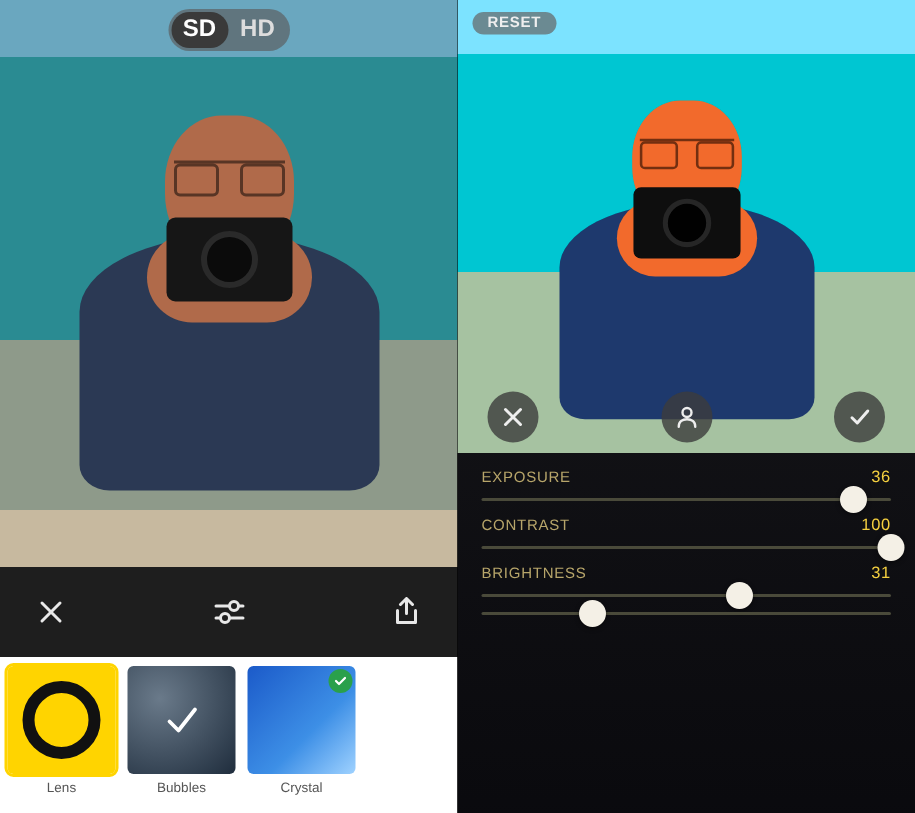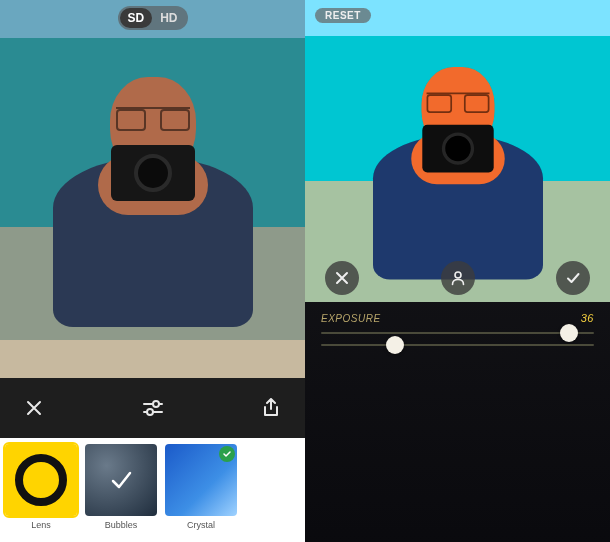--- a/index.html
+++ b/index.html
@@ -23,21 +23,21 @@
   .quality-toggle {
     position: absolute;
     top: 6px; left: 50%;
     transform: translateX(-50%);
     display: flex;
     align-items: center;
     background: rgba(90,90,90,0.65);
     border-radius: 14px;
     padding: 2px;
     z-index: 5;
-    font-size: 12px;
+    font-size: 16px;
     font-weight: 600;
     color: #ddd;
   }
   .quality-opt {
     padding: 3px 8px;
     border-radius: 12px;
   }
   .quality-opt.active {
     background: #3a3a3a;
     color: #fff;
@@ -235,21 +235,20 @@
 
   .sliders {
     position: absolute;
     top: 302px; left: 0; right: 0; bottom: 0;
     background: linear-gradient(to bottom, rgba(18,18,22,0.92), rgba(10,10,14,0.98));
     padding: 10px 16px 0 16px;
     overflow: hidden;
   }
   .slider-row {
     margin-bottom: 10px;
-    font-style: italic;
   }
   .slider-header {
     display: flex;
     justify-content: space-between;
     align-items: baseline;
     font-size: 10px;
     letter-spacing: 0.5px;
     color: #b7a56a;
     margin-bottom: 8px;
   }
@@ -388,21 +387,39 @@
     <div class="slider-row">
       <div class="slider-header">
         <span class="slider-name">Exposure</span>
         <span class="slider-val">36</span>
       </div>
       <div class="slider-track">
         <div class="slider-knob" style="left:91%"></div>
       </div>
     </div>
 
-
+    <div class="slider-row">
+      <div class="slider-header">
+        <span class="slider-name">CONTRAST</span>
+        <span class="slider-val">100</span>
+      </div>
+      <div class="slider-track">
+        <div class="slider-knob" style="left:100%"></div>
+      </div>
+    </div>
+
+    <div class="slider-row">
+      <div class="slider-header">
+        <span class="slider-name">BRIGHTNESS</span>
+        <span class="slider-val">31</span>
+      </div>
+      <div class="slider-track">
+        <div class="slider-knob" style="left:63%"></div>
+      </div>
+    </div>
 
     <div class="slider-row">
       <div class="slider-track">
         <div class="slider-knob" style="left:27%"></div>
       </div>
     </div>
 
 
   </div>
 </div>

